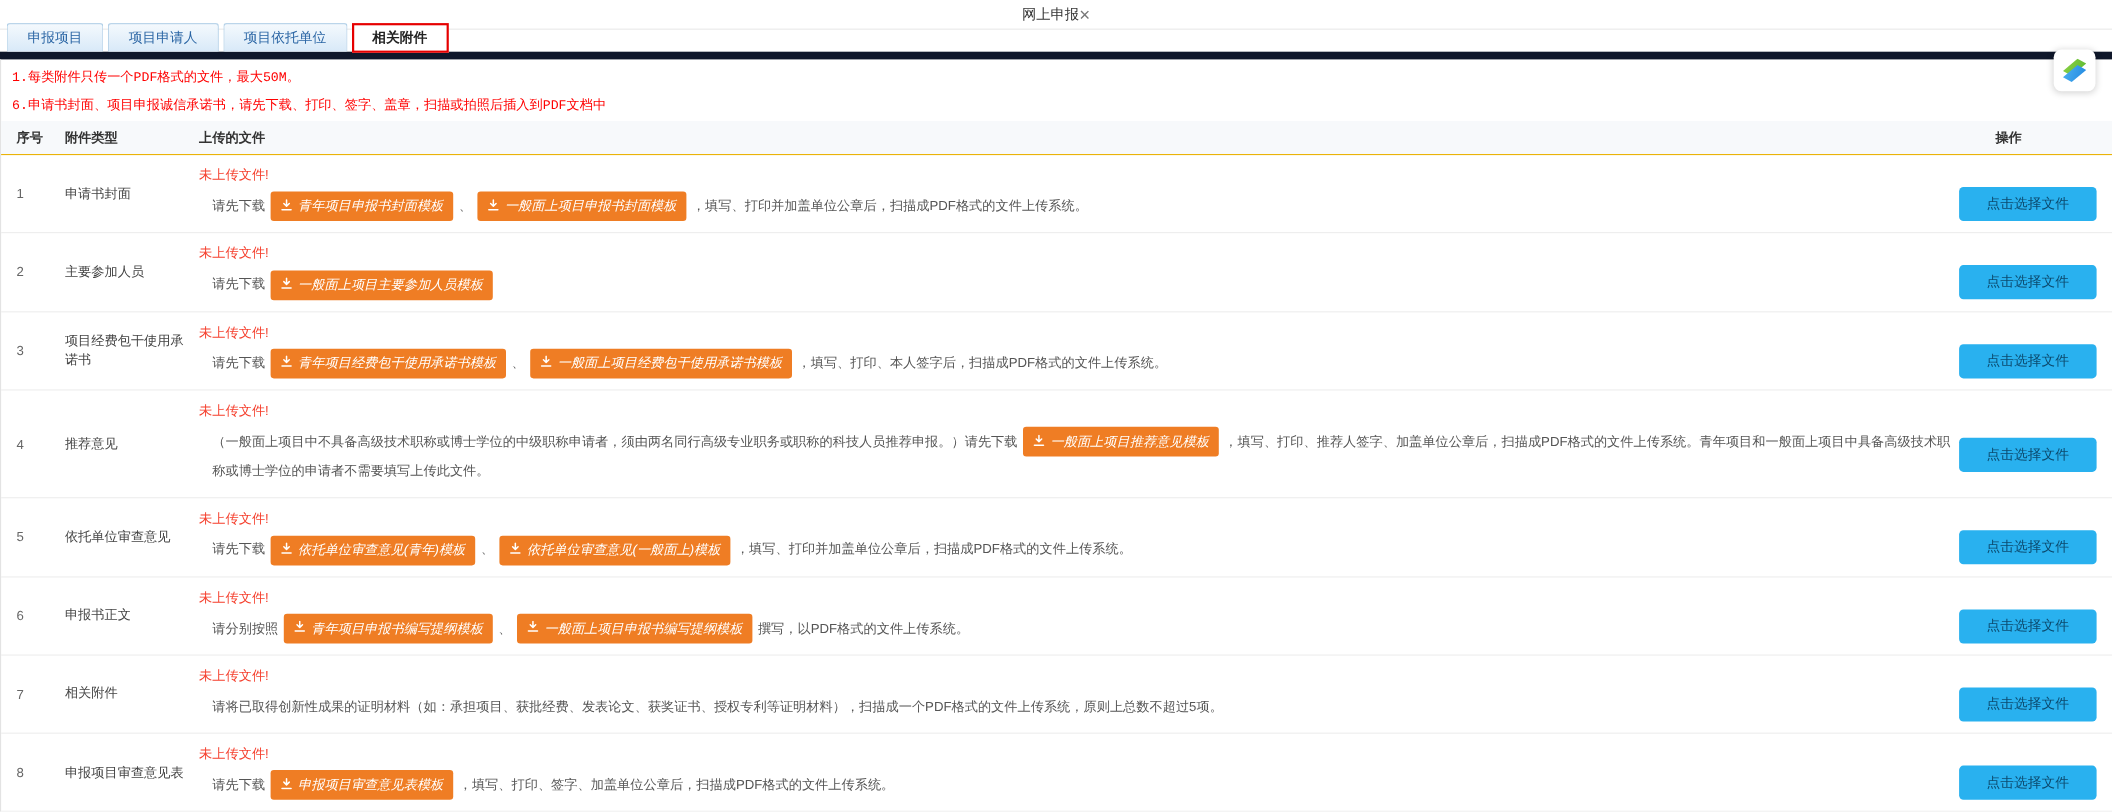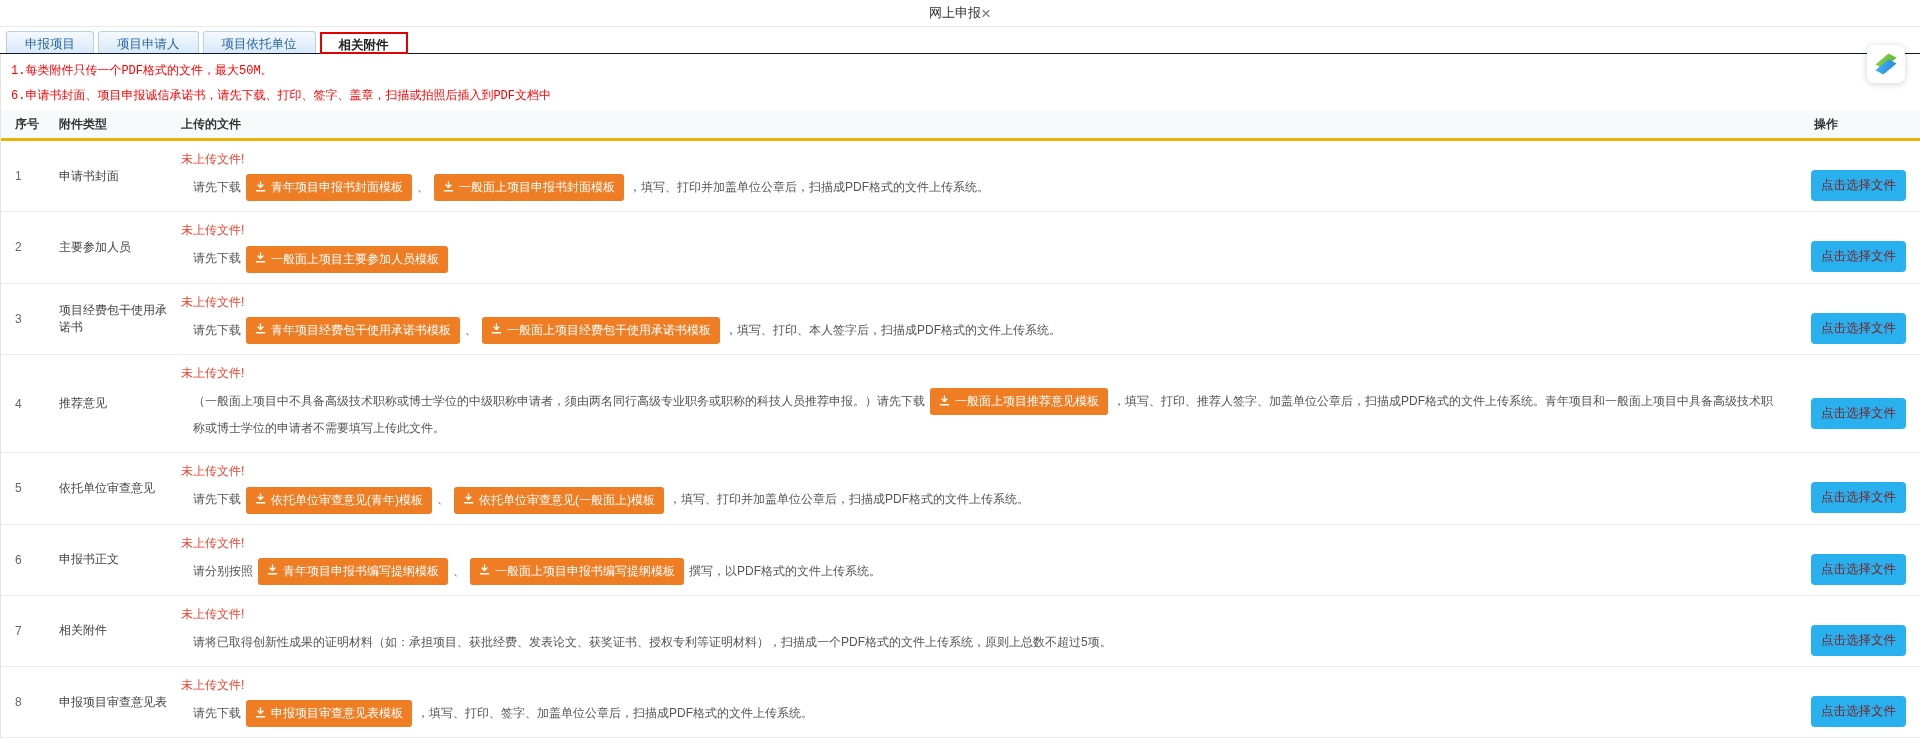--- a/index.html
+++ b/index.html
@@ -11,55 +11,55 @@
   body{
     width:1920px;height:738px;overflow:hidden;background:#fff;position:relative;
     font-family:"Liberation Sans","DejaVu Sans",sans-serif;font-size:12px;color:#333;
   }
   
   .titlebar{height:27px;display:flex;align-items:center;justify-content:center;
     padding:0 14px;border-bottom:1px solid #e9e9e9;}
   .title{font-size:13px;color:#333;}
   .close{font-size:17px;color:#777;cursor:pointer;line-height:1;}
   
-  .tabbar{display:flex;gap:4px;padding:4px 0 0 6px;
-    border-bottom:1px solid #0f172a;height:27px;}
+  .tabbar{display:flex;align-items:flex-end;gap:4px;padding:4px 0 0 6px;
+    border-bottom:7px solid #0f172a;height:27px;}
   .tab{background:linear-gradient(#f4f9fd,#d8e9f8);border:1px solid #b4d1e8;border-bottom:none;
     color:#2a65a4;padding:4px 18px 4px 18px;border-radius:3px 3px 0 0;font-size:12.5px;cursor:pointer;white-space:nowrap;}
   .tab.active{background:#fff;color:#222;font-weight:bold;border:2px solid var(--c-tabred);
     border-radius:0;padding:3px 17px;position:relative;top:1px;}
   
   .panel{border-left:1px solid #e3e3e3;}
   .notices{padding:5px 10px 1px;}
   .notice{color:var(--c-notice);line-height:25px;font-size:12px;font-family:Liberation Mono, monospace;}
   
   .s-widget{position:absolute;right:15px;top:45px;width:38px;height:38px;background:#fff;
     border-radius:7px;box-shadow:0 1px 7px rgba(0,0,0,.18);display:flex;align-items:center;
     justify-content:center;cursor:pointer;z-index:5;}
   .s-shape{width:22px;height:22px;position:relative;}
   .s-top,.s-bot{position:absolute;inset:0;}
   .s-top{clip-path:polygon(2% 52%,62% 2%,98% 22%,38% 72%);background:linear-gradient(110deg,#8fd243,#57b733);}
   .s-bot{clip-path:polygon(62% 28%,98% 48%,38% 98%,2% 78%);background:linear-gradient(110deg,#52b7f2,#1f86e0);}
   
   .thead,.row{display:grid;grid-template-columns:44px 122px 1fr 128px;padding:0 14px;}
-  .thead{height:31px;align-items:center;background:#f7f9fb;border-bottom:3px solid #eab308;
+  .thead{height:31px;align-items:center;background:#f7f9fb;border-bottom:1px solid #eab308;
     font-weight:bold;color:#333;}
   .th-action{justify-self:end;width:92px;}
   .row{border-bottom:1px solid #ededed;align-items:center;min-height:64px;}
   .cell-index{color:#666;}
   .cell-type{color:#444;line-height:17px;padding-right:10px;}
   .cell-content{padding:8px 0 10px;}
   .status{color:var(--c-status);margin:2px 0 7px;line-height:16px;}
   .desc{color:#555;line-height:27px;margin-left:12px;}
   .tpl-btn{display:inline-flex;align-items:center;gap:5px;background:var(--c-orange);color:#fff;
     border:none;border-radius:3px;padding:5px 9px;font-size:12px;margin:0 5px;vertical-align:middle;
-    cursor:pointer;font-family:inherit;}
+    cursor:pointer;font-family:inherit;font-style:italic;}
   .cell-action{justify-self:end;}
-  .select-btn{background:var(--c-selblue);color:#7f1d1d;border:none;border-radius:4px;
-    padding:7px 10px;font-size:12.5px;cursor:pointer;font-family:inherit;white-space:nowrap;margin-top:19px;}
+  .select-btn{background:var(--c-selblue);color:#0c4a6e;border:none;border-radius:4px;
+    padding:7px 25px;font-size:12.5px;cursor:pointer;font-family:inherit;white-space:nowrap;margin-top:19px;}
 </style>
 </head>
 <body>
 
 <div class="titlebar">
   <span class="title">网上申报</span>
   <span class="close">×</span>
 </div>
 
 <div class="tabbar" id="tabbar">

